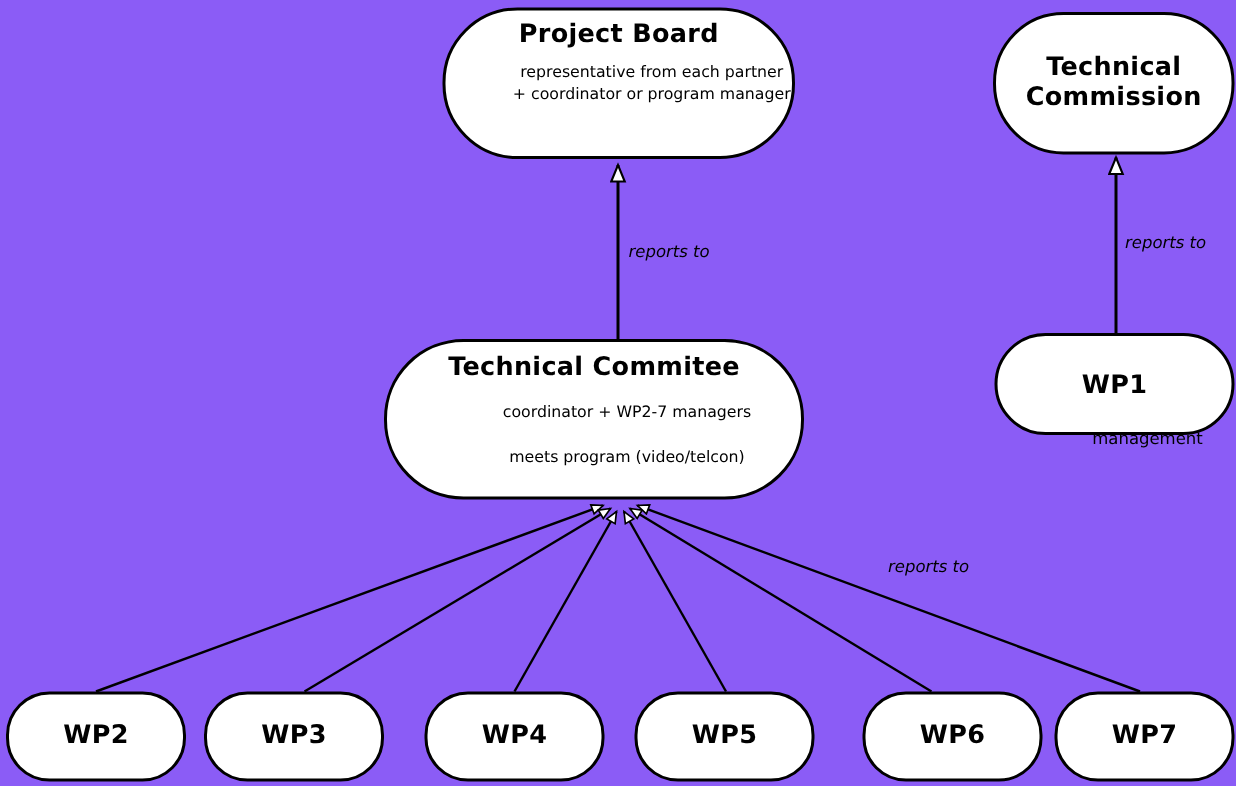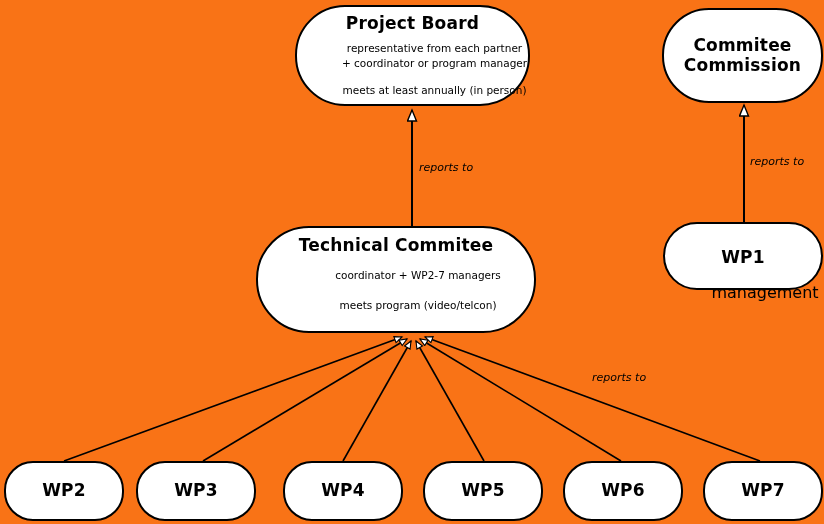--- a/index.html
+++ b/index.html
@@ -5,21 +5,21 @@
   * { margin: 0; padding: 0; box-sizing: border-box; }
   html, body { background: #ffffff; }
   body {
     font-family: "DejaVu Sans", "Liberation Sans", sans-serif;
     color: #000000;
   }
   #canvas {
     position: relative;
     width: 824px;
     height: 524px;
-    background: #f97316;
+    background: #8b5cf6;
     overflow: hidden;
   }
   #edges {
     position: absolute;
     left: 0; top: 0;
     width: 824px; height: 524px;
   }
   .node {
     position: absolute;
     background: #ffffff;
@@ -49,29 +49,29 @@
   
   #european-commission { left: 662px; top: 8px; width: 161px; height: 95px; border-radius: 47px; justify-content: center; padding: 0 18px; }
 
   
   #technical-commitee { left: 256px; top: 226px; width: 280px; height: 107px; border-radius: 53px; padding-top: 8px; }
   #technical-commitee .node-title { margin-bottom: 12px; }
   #technical-commitee .gap-line { margin-top: 15px; }
 
   
   #wp1 { left: 663px; top: 222px; width: 160px; height: 68px; border-radius: 46px; padding-top: 24px; }
-  #wp1 .node-sub { margin-top: 17px; font-size: 16px; }
+  #wp1 .node-sub { margin-top: 17px; font-size: 11px; }
 
   
   .wp-small { width: 120px; height: 60px; border-radius: 29px; justify-content: center; top: 461px; }
   #wp2 { left: 4px; }
   #wp3 { left: 136px; }
   #wp4 { left: 283px; align-items: center; }
   #wp5 { left: 423px; }
-  #wp6 { left: 563px; }
+  #wp6 { left: 575px; }
   #wp7 { left: 703px; }
 
   .edge-label {
     position: absolute;
     font-size: 11px;
     font-style: italic;
     white-space: nowrap;
   }
   #label-tc-to-board { left: 419px; top: 161px; }
   #label-wp1-to-ec  { left: 750px; top: 155px; }
@@ -101,25 +101,24 @@
     <line x1="343" y1="461" x2="411" y2="341" stroke="#000000" stroke-width="1.6" marker-end="url(#arrowSmall)"></line>
     <line x1="484" y1="461" x2="416" y2="341" stroke="#000000" stroke-width="1.6" marker-end="url(#arrowSmall)"></line>
     <line x1="621" y1="461" x2="420" y2="339" stroke="#000000" stroke-width="1.6" marker-end="url(#arrowSmall)"></line>
     <line x1="760" y1="461" x2="425" y2="337" stroke="#000000" stroke-width="1.6" marker-end="url(#arrowSmall)"></line>
   </svg>
 
   <div class="node" id="project-board">
     <div class="node-title">Project Board</div>
     <div class="node-sub">representative from each partner</div>
     <div class="node-sub">+ coordinator or program manager</div>
-    <div class="node-sub gap-line">meets at least annually (in person)</div>
   </div>
 
   <div class="node" id="european-commission">
-    <div class="node-title">Commitee Commission</div>
+    <div class="node-title">Technical Commission</div>
   </div>
 
   <div class="node" id="technical-commitee">
     <div class="node-title">Technical Commitee</div>
     <div class="node-sub">coordinator + WP2-7 managers</div>
     <div class="node-sub gap-line">meets program (video/telcon)</div>
   </div>
 
   <div class="node" id="wp1">
     <div class="node-title">WP1</div>

